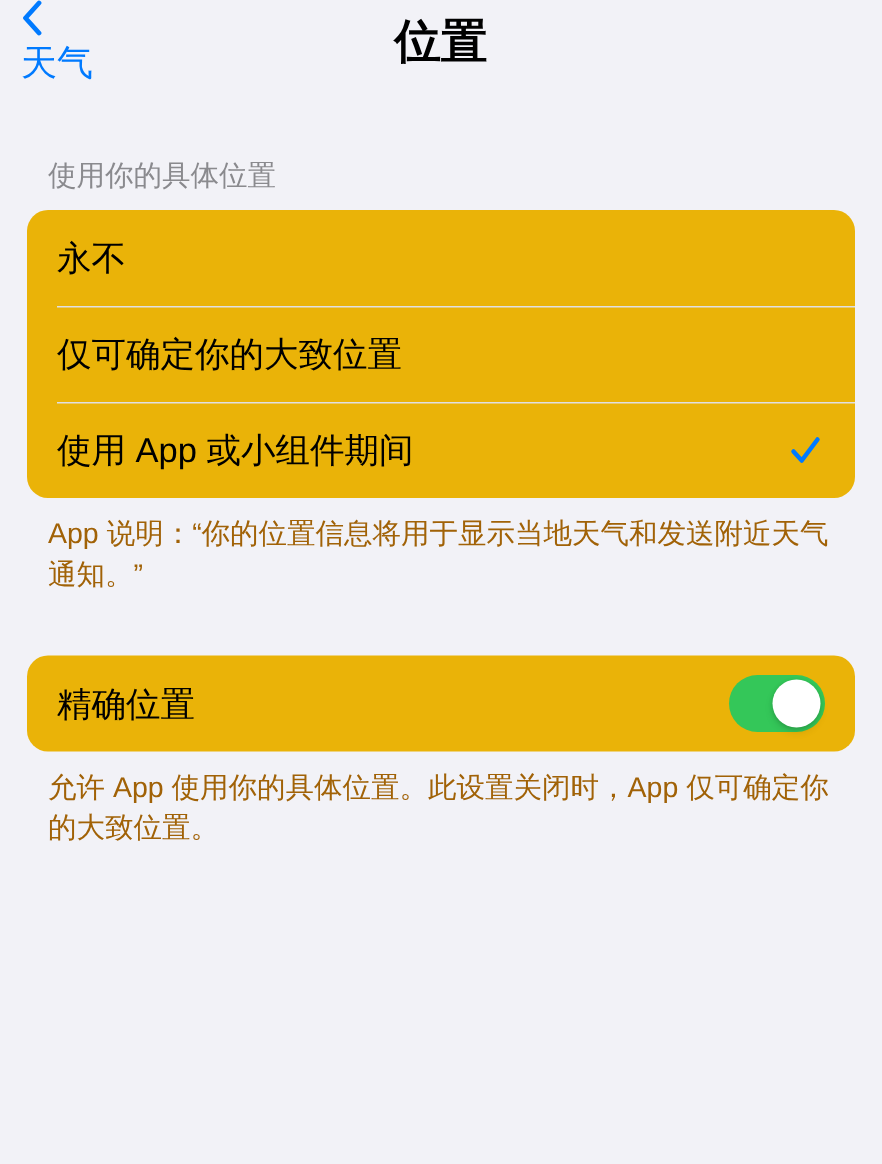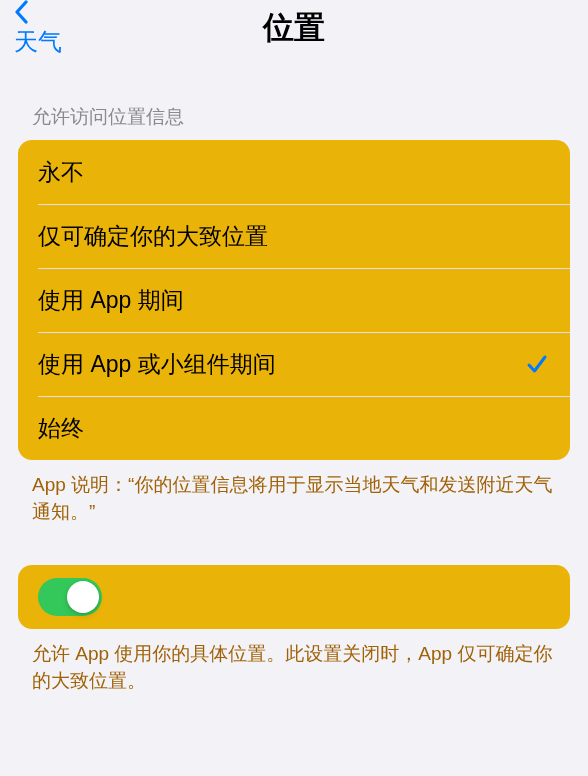--- a/index.html
+++ b/index.html
@@ -126,50 +126,45 @@
     <span class="back-chevron">
       <svg width="14" height="24" viewBox="0 0 14 24" fill="none">
         <path d="M12 2 L3 12 L12 22" stroke="#007aff" stroke-width="3.2" stroke-linecap="round" stroke-linejoin="round"></path>
       </svg>
     </span>
     <span class="back-label">天气</span>
   </div>
   <div class="nav-title">位置</div>
 </div>
 
-<div class="section-header">允许访问位置信息</div>
+<div class="section-header">使用你的具体位置</div>
 
 <div class="table-group">
   <div class="table-row">
     <span class="row-label">永不</span>
   </div>
   <div class="table-row">
     <span class="row-label">仅可确定你的大致位置</span>
   </div>
   <div class="table-row">
-    <span class="row-label">使用 App 期间</span>
-  </div>
-  <div class="table-row">
     <span class="row-label">使用 App 或小组件期间</span>
     <span class="checkmark">
       <svg width="22" height="22" viewBox="0 0 22 22" fill="none">
         <path d="M3 12 L8.5 18 L19 4" stroke="#007aff" stroke-width="3" stroke-linecap="round" stroke-linejoin="round"></path>
       </svg>
     </span>
-  </div>
-  <div class="table-row">
-    <span class="row-label">始终</span>
   </div>
 </div>
 
 <div class="section-footer">App 说明：“你的位置信息将用于显示当地天气和发送附近天气通知。”</div>
 
 <div class="section-gap"></div>
 
 <div class="table-group">
   <div class="table-row">
+    <span class="row-label">精确位置</span>
     <div class="toggle-switch">
       <div class="toggle-knob"></div>
     </div>
   </div>
 </div>
 
 <div class="section-footer">允许 App 使用你的具体位置。此设置关闭时，App 仅可确定你的大致位置。</div>
 
 </body></html>

